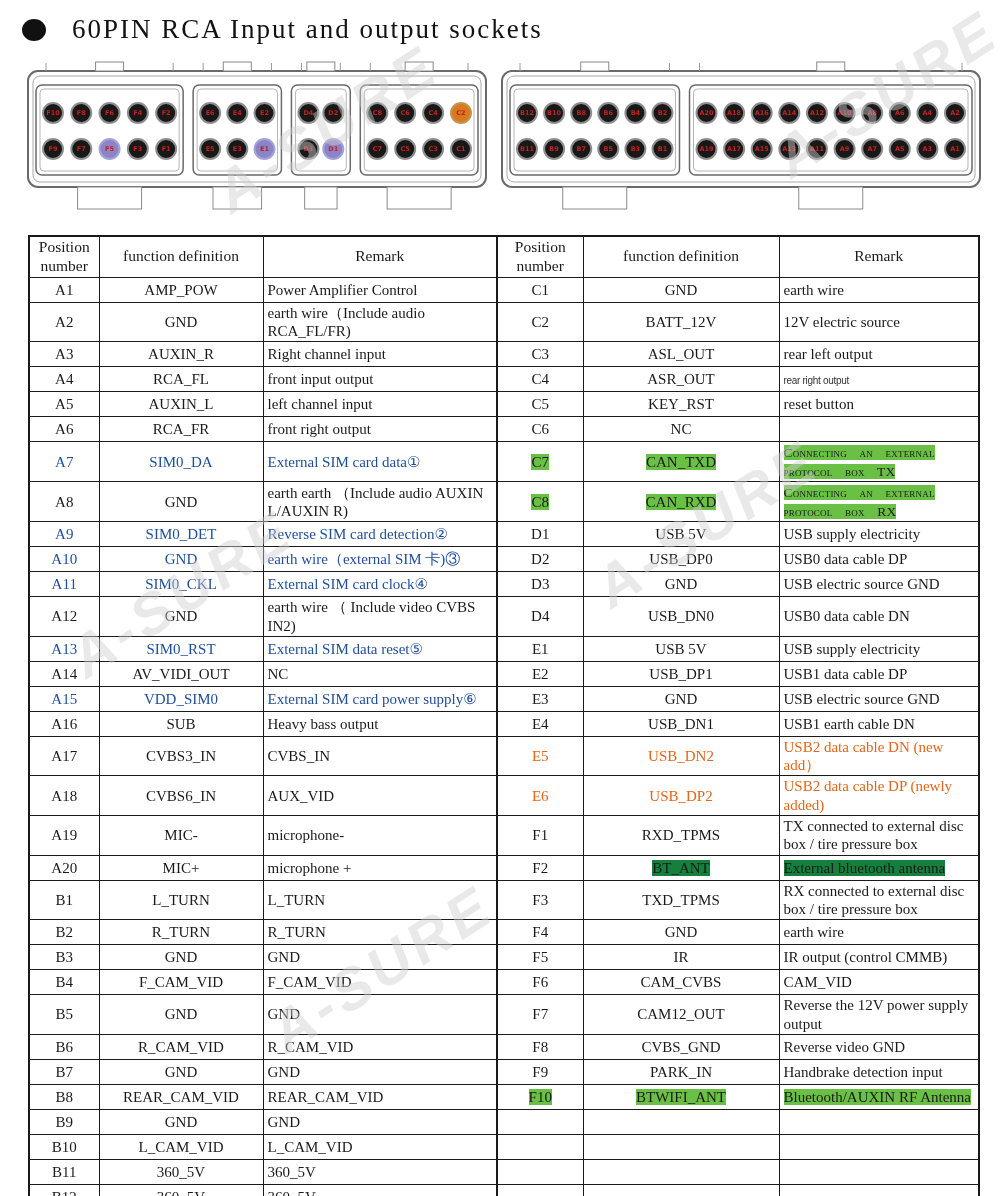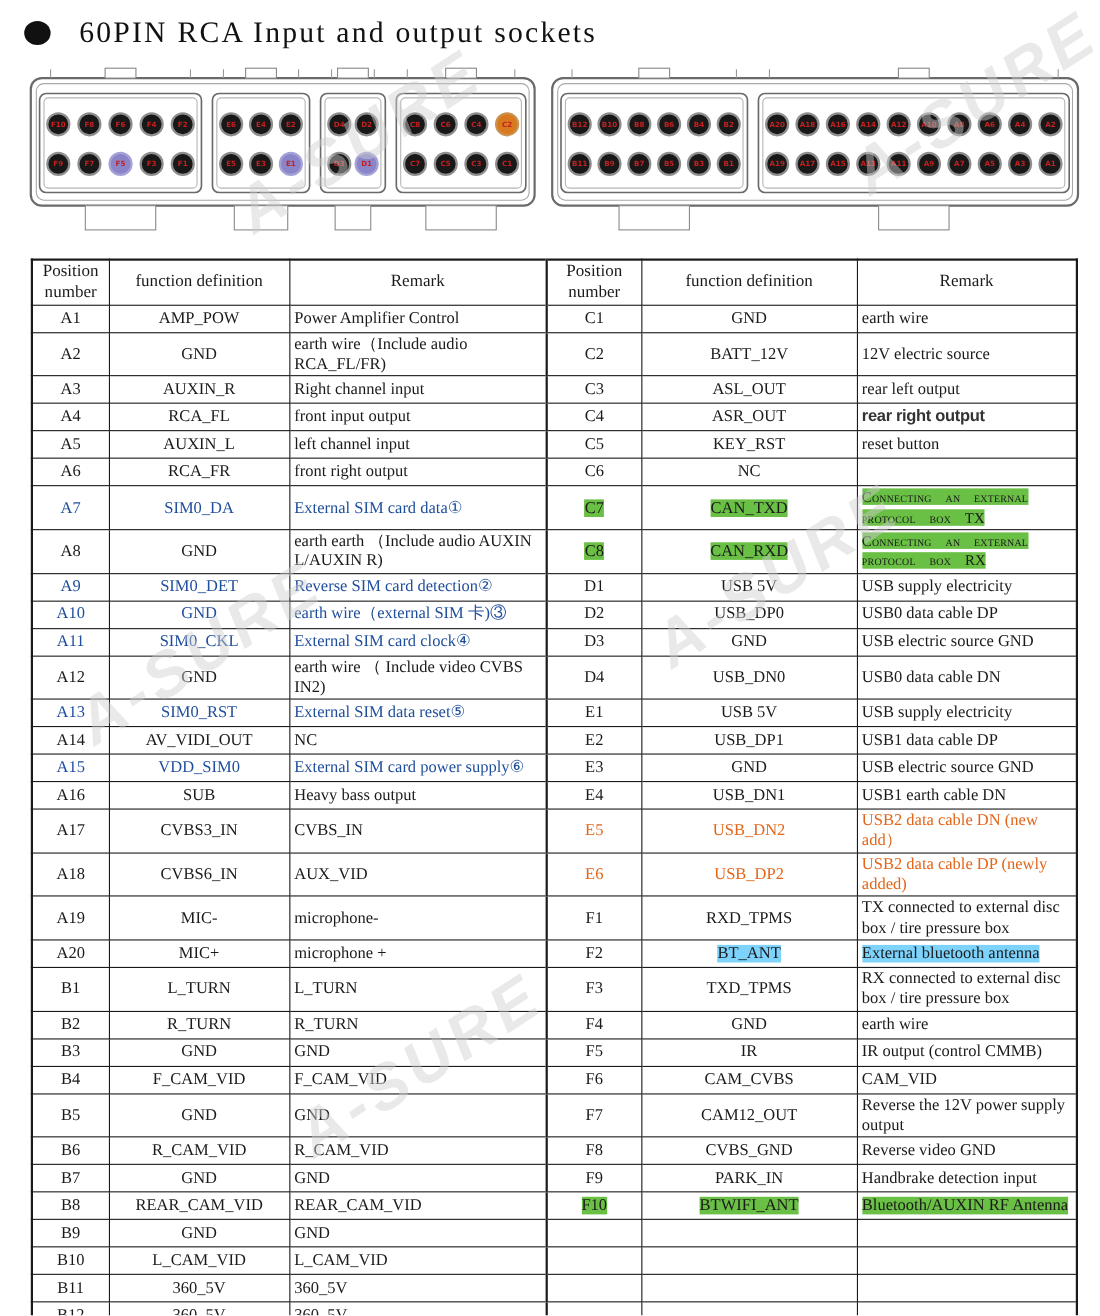--- a/index.html
+++ b/index.html
@@ -22,23 +22,23 @@
   .pin-table th,.pin-table td{border:1px solid #1a1a1a;padding:1px 4px;vertical-align:middle;
                   overflow:hidden;}
   .pin-table th{font-weight:normal;font-size:15.5px;height:36px;}
   .pin-table td{height:22px;}
   .pin-table{border:2px solid #1a1a1a;}
   .pin-table td.rpos,.pin-table th.rpos{border-left:2px solid #1a1a1a;}
   .pos,.fn{text-align:center;}
   .rem{text-align:left;}
   .blue{color:#1f4e9c;}
   .orange{color:#e2661a;}
-  .small span{font-size:15px;font-family:"Liberation Sans",sans-serif;letter-spacing:-.3px;color:#333;font-weight:bold;}
+  .small span{font-size:10px;font-family:"Liberation Sans",sans-serif;letter-spacing:-.3px;color:#333;}
   .hl-green{background:#6abf45;}
-  .hl-yellow{background:#7dd3fc;}
+  .hl-yellow{background:#15803d;}
   .caps{font-variant:small-caps;font-size:13.5px;word-spacing:9px;letter-spacing:.2px;}
   .page-title,.pin-table{position:relative;}
 </style>
 </head>
 <body>
 
 <div class="page">
 
   <div class="wm" style="left:200px;top:95px;">A-SURE</div>
   <div class="wm" style="left:760px;top:60px;">A-SURE</div>

